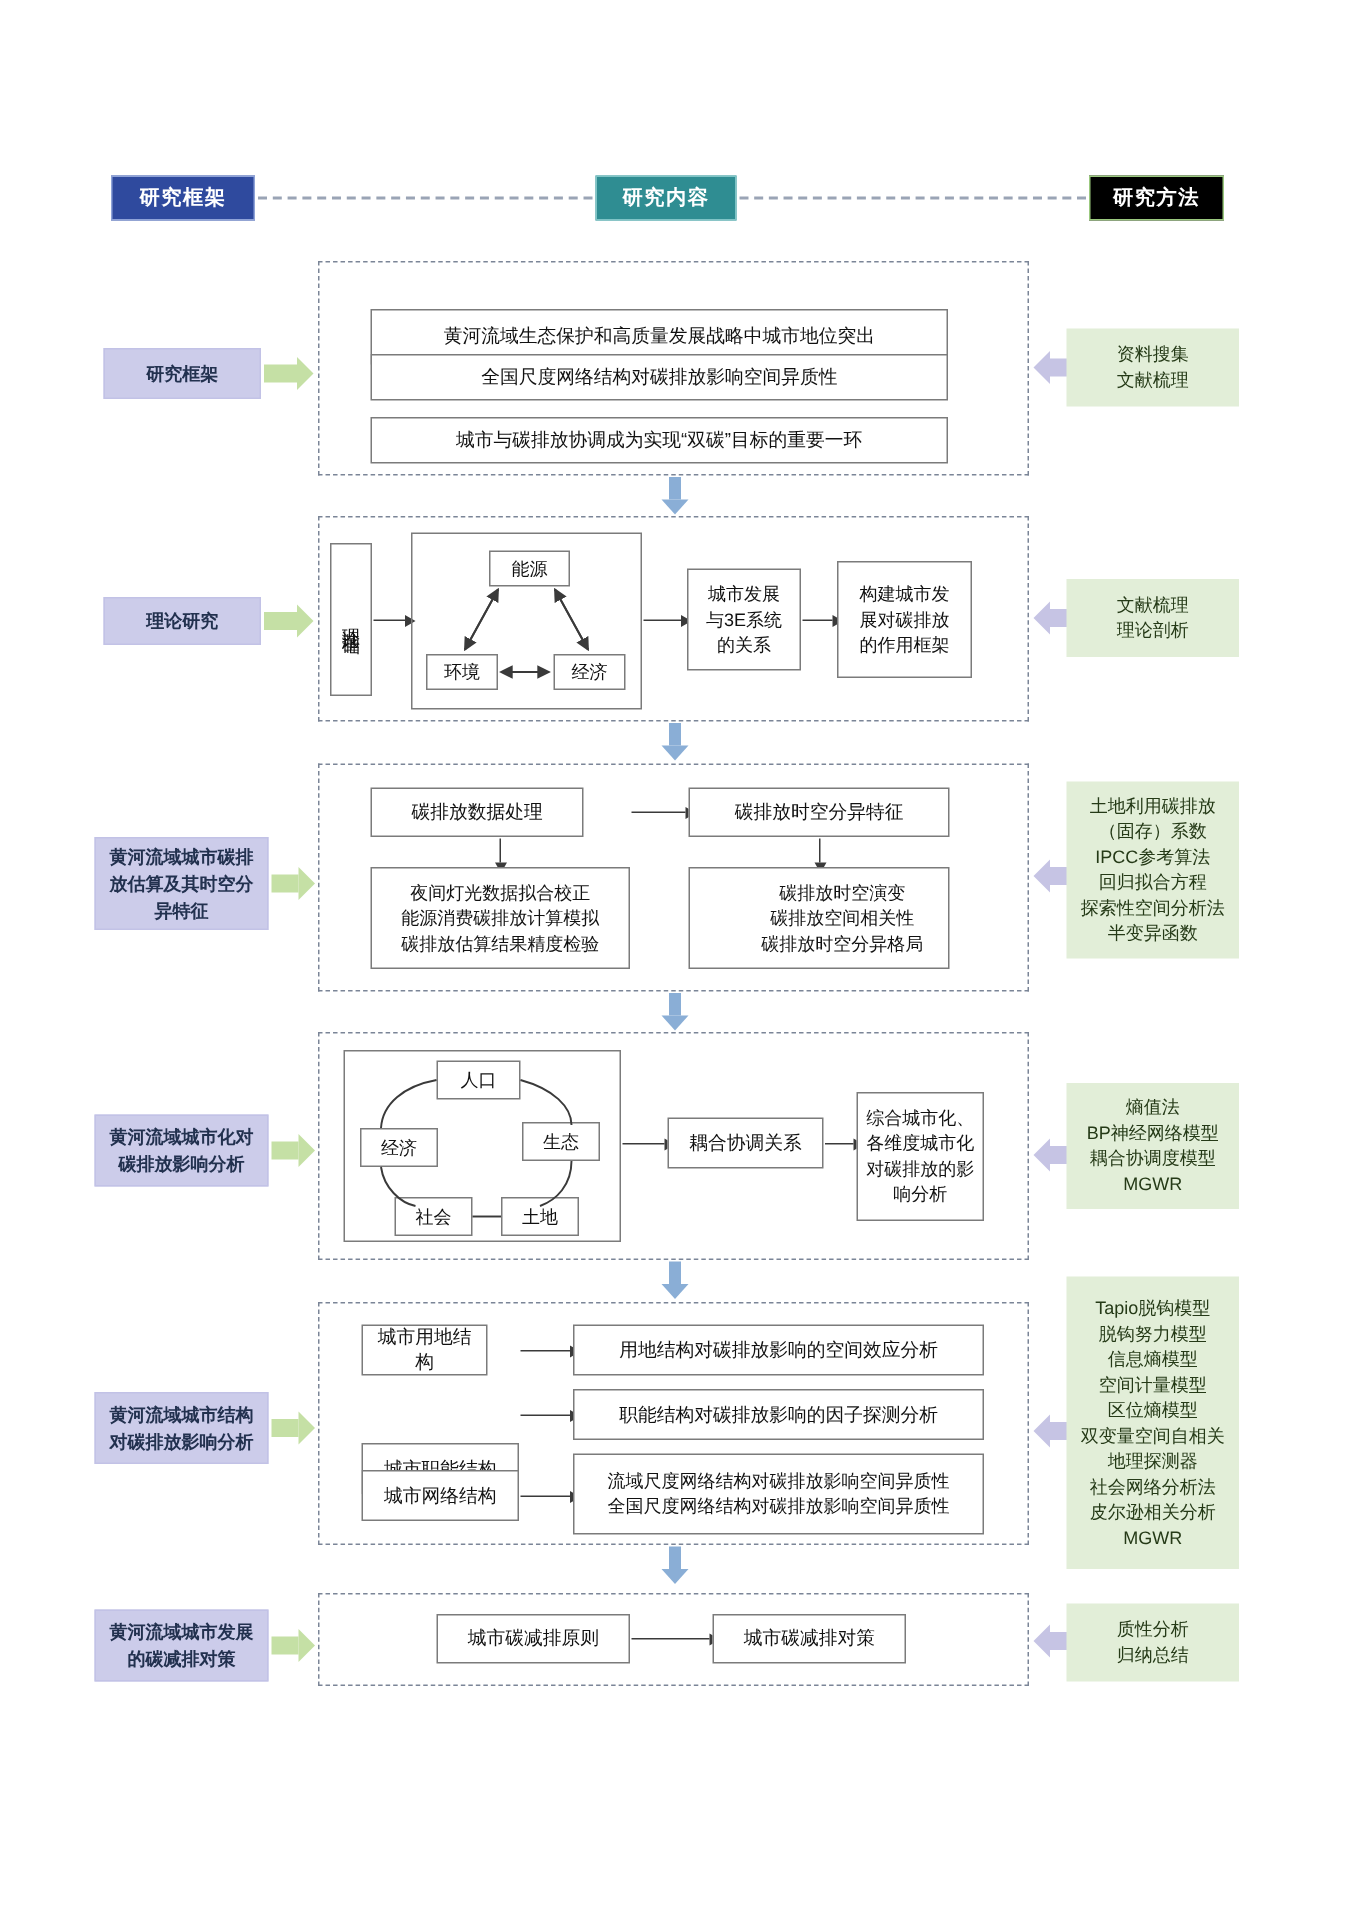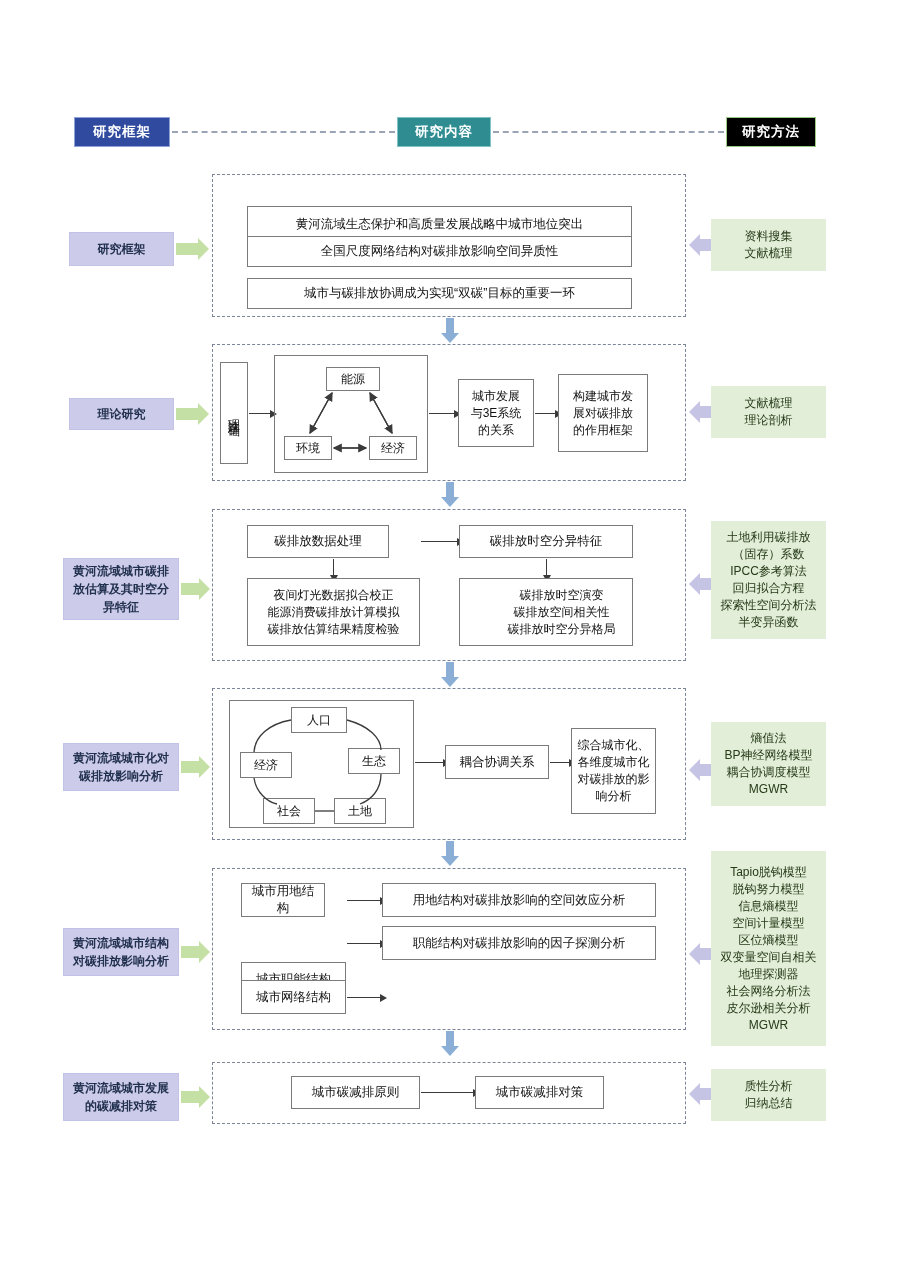--- a/index.html
+++ b/index.html
@@ -344,20 +344,22 @@
   <div class="node" style="left:241px; top:883px; width:84px; height:34px;">城市用地结构</div>
   <div class="hline arr" style="left:347px; top:900px; width:33px;"></div>
   <div class="node" style="left:382px; top:883px; width:274px; height:34px;">用地结构对碳排放影响的空间效应分析</div>
 
   <div class="node" style="left:241px; top:926px; width:105px; height:34px;margin-top:36px;">城市职能结构</div>
   <div class="hline arr" style="left:347px; top:943px; width:33px;"></div>
   <div class="node" style="left:382px; top:926px; width:274px; height:34px;">职能结构对碳排放影响的因子探测分析</div>
 
   <div class="node" style="left:241px; top:980px; width:105px; height:34px;">城市网络结构</div>
   <div class="hline arr" style="left:347px; top:997px; width:33px;"></div>
+  <div class="node sm" style="left:382px; top:969px; width:274px; height:54px;">流域尺度网络结构对碳排放影响空间异质性
+全国尺度网络结构对碳排放影响空间异质性</div>
 
   <div class="arrow-left" style="left:700px; top:948px; width:20px;"></div>
   <div class="method" style="left:711px; top:851px; width:115px; height:195px;">Tapio脱钩模型
 脱钩努力模型
 信息熵模型
 空间计量模型
 区位熵模型
 双变量空间自相关
 地理探测器
 社会网络分析法

